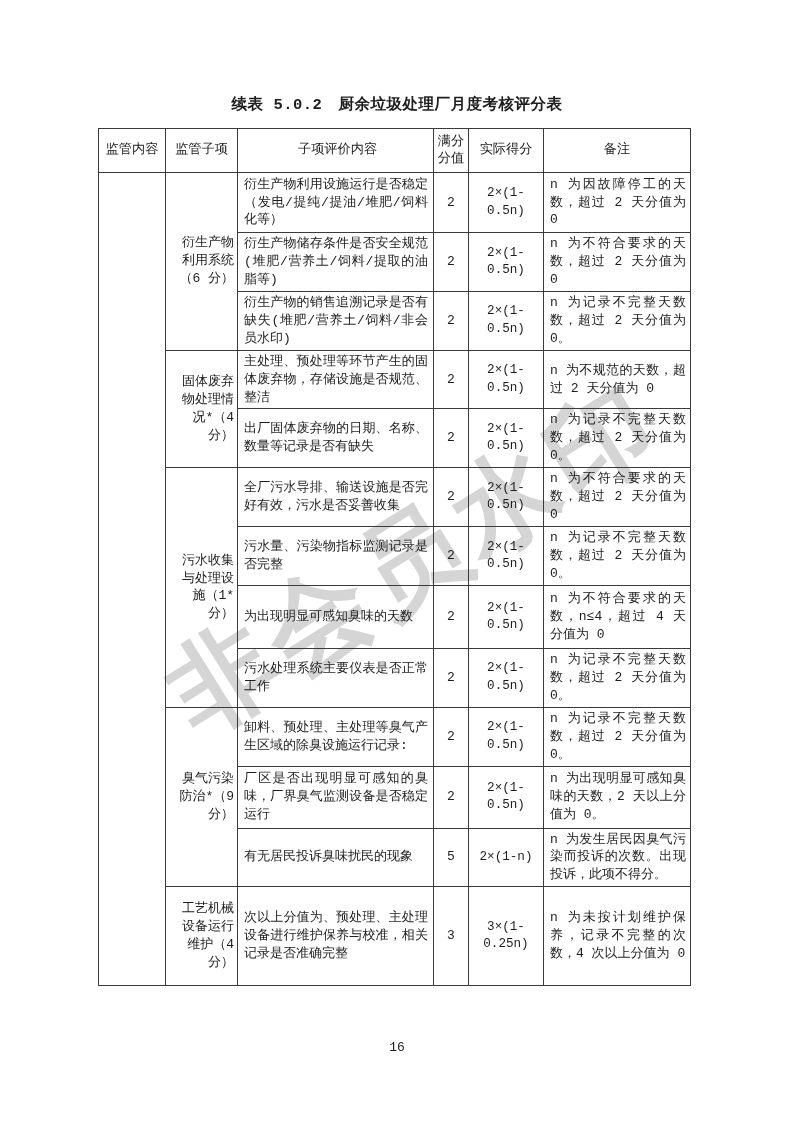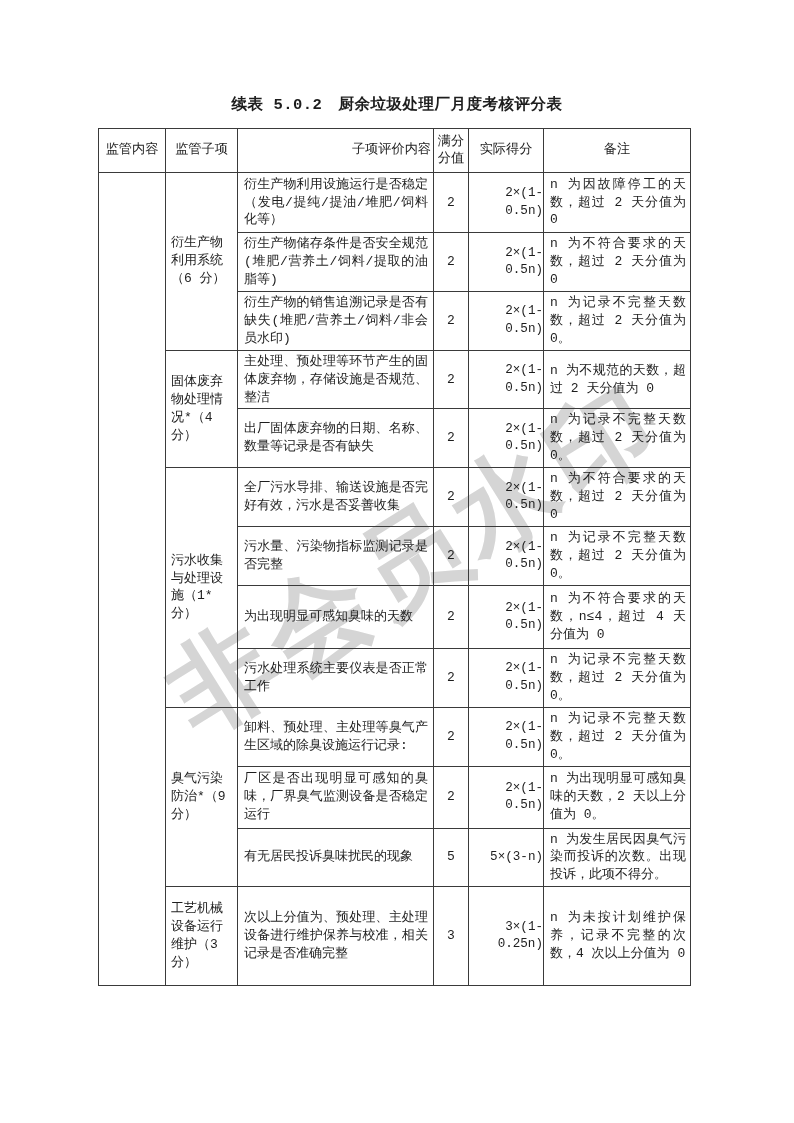--- a/index.html
+++ b/index.html
@@ -39,24 +39,24 @@
     border:1.5px solid #3a3a3a;
     vertical-align:middle;
     font-size:13px;
     line-height:1.38;
     font-weight:normal;
     background:transparent;
   }
   .assess th { text-align:center; padding:2px 2px; font-size:13.2px; }
   th.th-score { white-space:pre-line; line-height:1.25;text-align:center; }
   td.c-supervision { }
-  td.c-group   { text-align:left; padding:2px 3px 2px 5px; }
+  td.c-group   { text-align:right; padding:2px 3px 2px 5px; }
   td.c-content { text-align:justify; padding:2px 5px 2px 6px; }
   td.c-score   { text-align:center; padding:1px; }
-  td.c-formula { text-align:right; padding:1px 0; font-size:12.6px; }
+  td.c-formula { text-align:center; padding:1px 0; font-size:12.6px; }
   td.c-remark  { text-align:justify; padding:2px 4px 2px 6px; }
   .page-number {
     position:absolute; left:0; top:1040px; width:794px;
     text-align:center; font-size:13px; z-index:2;
   }
 </style>
 </head>
 <body>
 
 <div class="sheet">
@@ -71,21 +71,21 @@
         <col style="width:72px">
         <col style="width:196px">
       <col style="width:35px">
         <col style="width:75px">
         <col style="width:147px">
     </colgroup>
     <thead>
       <tr style="height:44px">
         <th>监管内容</th>
         <th>监管子项</th>
-        <th style="text-align:right; padding-left:6px">子项评价内容</th>
+        <th style="text-align:center; padding-left:6px">子项评价内容</th>
         <th class="th-score">满分
 分值</th>
         <th>实际得分</th>
         <th>备注</th>
       </tr>
     </thead>
     <tbody>
       <tr style="height:60px">
         <td class="c-supervision" rowspan="13"></td>
         <td class="c-group" rowspan="3">衍生产物利用系统（6 分）</td>
@@ -153,27 +153,28 @@
       </tr>
       <tr style="height:62px">
         <td class="c-content">厂区是否出现明显可感知的臭味，厂界臭气监测设备是否稳定运行</td>
         <td class="c-score">2</td>
         <td class="c-formula">2×(1-0.5n)</td>
         <td class="c-remark">n 为出现明显可感知臭味的天数，2 天以上分值为 0。</td>
       </tr>
       <tr style="height:57px">
         <td class="c-content">有无居民投诉臭味扰民的现象</td>
         <td class="c-score">5</td>
-        <td class="c-formula">5×(3-n)</td>
+        <td class="c-formula">2×(1-n)</td>
         <td class="c-remark">n 为发生居民因臭气污染而投诉的次数。出现投诉，此项不得分。</td>
       </tr>
       <tr style="height:99px">
-        <td class="c-group">工艺机械设备运行维护（3 分）</td>
+        <td class="c-group">工艺机械设备运行维护（4 分）</td>
         <td class="c-content">次以上分值为、预处理、主处理设备进行维护保养与校准，相关记录是否准确完整</td>
         <td class="c-score">3</td>
         <td class="c-formula">3×(1-0.25n)</td>
         <td class="c-remark">n 为未按计划维护保养，记录不完整的次数，4 次以上分值为 0</td>
       </tr>
     </tbody>
   </table>
 
+  <div class="page-number">16</div>
 
 </div>
 
 </body></html>

